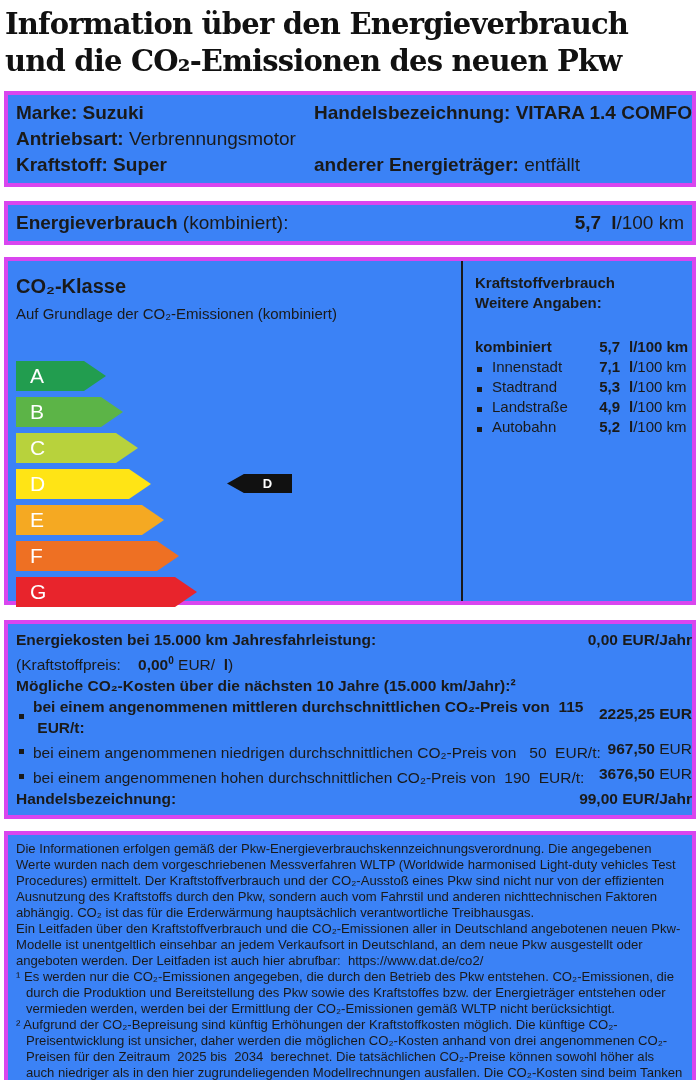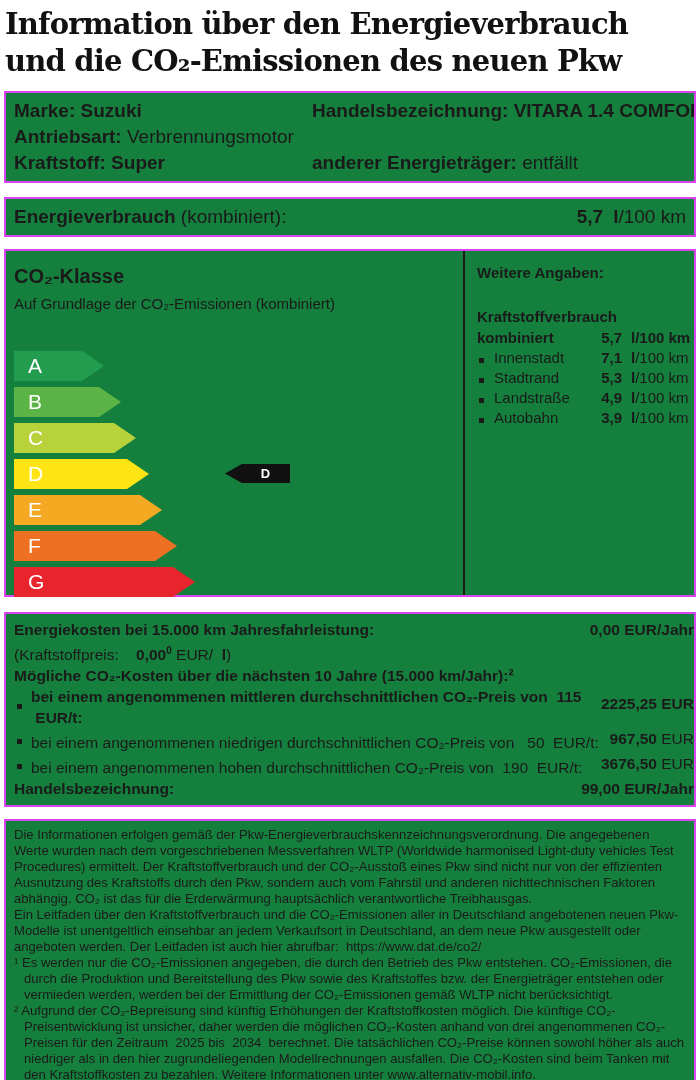--- a/index.html
+++ b/index.html
@@ -1,20 +1,20 @@
 <!DOCTYPE html>
 <html><head>
 <meta charset="utf-8">
 <style>
   * { margin:0; padding:0; box-sizing:border-box; }
   html,body { width:700px; background:#ffffff; color:#1a1a1a;
     font-family:"Liberation Sans","DejaVu Sans",sans-serif; }
   body { width:700px; height:1080px; padding:6px 4px 0 4px; overflow:hidden; position:relative; }
   .b { font-weight:bold; }
-  .box { border:2px solid #d946ef; background:#15803d; }
+  .box { border:4px solid #d946ef; background:#3b82f6; }
 
   
   .title { font-family:"DejaVu Serif","Liberation Serif",serif; font-weight:bold;
     font-size:29px; line-height:37px; letter-spacing:-0.8px; color:#111; padding-left:1px; }
 
   
   .vehicle { margin-top:11px; padding:5px 8px; font-size:19px; line-height:26px;
     display:grid; grid-template-columns:298px 1fr; overflow:hidden; white-space:nowrap; }
   .vehicle .full { grid-column:1 / 3; }
 
@@ -92,22 +92,22 @@
       <div class="class-arrow" style="width: 107px; background: rgb(92, 180, 71);"><span>B</span></div>
       <div class="class-arrow" style="width: 122px; background: rgb(184, 210, 60);"><span>C</span></div>
       <div class="class-arrow" style="width: 135px; background: rgb(255, 228, 21);"><span>D</span></div>
       <div class="class-arrow" style="width: 148px; background: rgb(245, 169, 34);"><span>E</span></div>
       <div class="class-arrow" style="width: 163px; background: rgb(238, 112, 35);"><span>F</span></div>
       <div class="class-arrow" style="width: 181px; background: rgb(232, 36, 44);"><span>G</span></div>
       <div class="marker" style="background: rgb(17, 17, 17);">D</div>
     </div>
   </div>
   <div class="right-pane">
+    <div class="b">Kraftstoffverbrauch</div>
     <div class="b wa-head">Weitere Angaben:</div>
-    <div class="b">Kraftstoffverbrauch</div>
     <div class="fuel-grid">
       <div class="lbl2 b">kombiniert</div>
       <div class="val b">5,7</div>
       <div class="unit b">l/100 km</div>
 
       <div><span class="sq"></span></div>
       <div>Innenstadt</div>
       <div class="val b">7,1</div>
       <div class="unit"><span class="b">l</span><span>/100 km</span></div>
 
@@ -116,21 +116,21 @@
       <div class="val b">5,3</div>
       <div class="unit"><span class="b">l</span><span>/100 km</span></div>
 
       <div><span class="sq"></span></div>
       <div>Landstraße</div>
       <div class="val b">4,9</div>
       <div class="unit"><span class="b">l</span><span>/100 km</span></div>
 
       <div><span class="sq"></span></div>
       <div>Autobahn</div>
-      <div class="val b">3,9</div>
+      <div class="val b">5,2</div>
       <div class="unit"><span class="b">l</span><span>/100 km</span></div>
     </div>
   </div>
 </div>
 
 <div class="box costs">
   <div class="row">
     <div class="b grow">Energiekosten bei 15.000 km Jahresfahrleistung:</div>
     <div class="b right">0,00 EUR/Jahr</div>
   </div>

